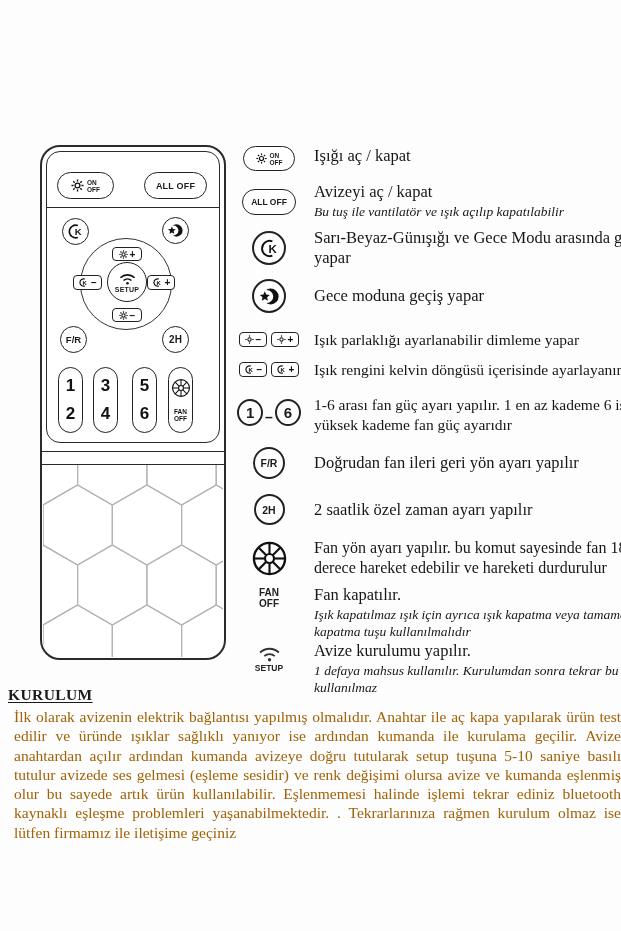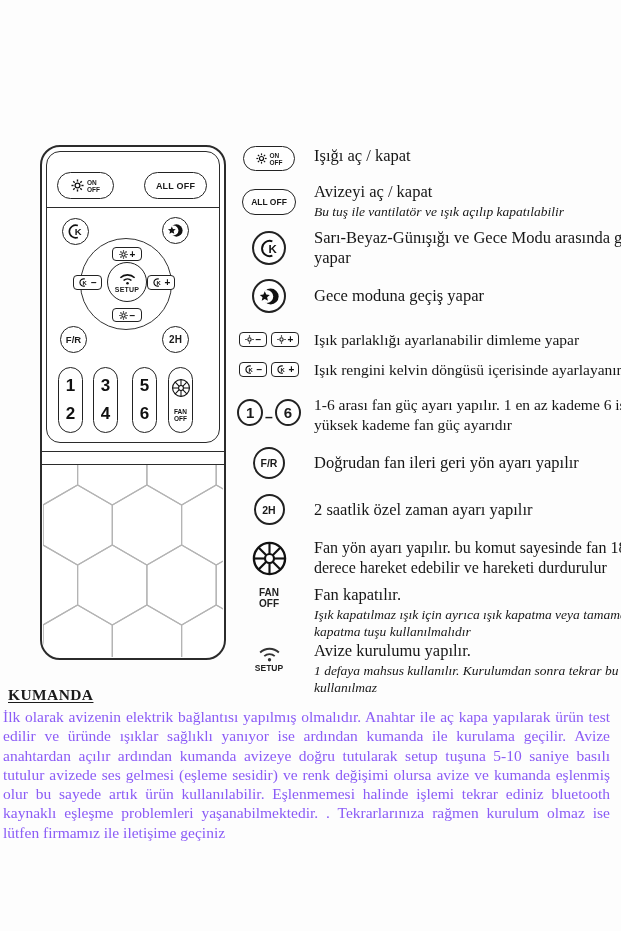--- a/index.html
+++ b/index.html
@@ -80,22 +80,22 @@
   .fanoff-txt { font-family:"Liberation Sans",sans-serif; font-weight:bold; font-size:10px; line-height:10.5px; color:#222; margin-top:3px; }
   .setup-legend { display:flex; flex-direction:column; align-items:center; font-family:"Liberation Sans",sans-serif; font-weight:bold; }
   .setup-legend .setup-word { font-size:8.5px; margin-top:1px; color:#222; }
   
   .install-heading {
     position:absolute; left:8px; top:686px;
     font-weight:bold; font-size:15.5px; letter-spacing:0.4px;
     text-decoration:underline; text-underline-offset:2px;
   }
   .install-body {
-    position:absolute; left:3px; top:707px; width:607px;
-    font-size:15.5px; line-height:19.3px; text-align:justify; color:#8b5cf6;
+    position:absolute; left:14px; top:707px; width:607px;
+    font-size:15.5px; line-height:19.3px; text-align:justify; color:#a16207;
   }
 </style>
 </head>
 <body>
 
 <div id="page">
 
 
   <div class="remote">
     <div class="inner-panel">
@@ -477,16 +477,16 @@
         </svg>
         <span class="setup-word">SETUP</span>
       </div>
     </div>
     <div class="ltext">
       <div class="ltitle">Avize kurulumu yapılır.</div>
       <div class="lsub">1 defaya mahsus kullanılır. Kurulumdan sonra tekrar bu tuş kullanılmaz</div>
     </div>
   </div>
 
-  <div class="install-heading">KUMANDA</div>
+  <div class="install-heading">KURULUM</div>
   <div class="install-body">İlk olarak avizenin elektrik bağlantısı yapılmış olmalıdır. Anahtar ile aç kapa yapılarak ürün test edilir ve üründe ışıklar sağlıklı yanıyor ise ardından kumanda ile kurulama geçilir. Avize anahtardan açılır ardından kumanda avizeye doğru tutularak setup tuşuna 5-10 saniye basılı tutulur avizede ses gelmesi (eşleme sesidir)  ve renk değişimi olursa avize ve kumanda eşlenmiş olur bu sayede artık ürün kullanılabilir. Eşlenmemesi halinde işlemi tekrar ediniz bluetooth kaynaklı eşleşme problemleri yaşanabilmektedir. . Tekrarlarınıza rağmen kurulum olmaz ise lütfen firmamız ile iletişime geçiniz</div>
 
 </div>
 
 </body></html>

